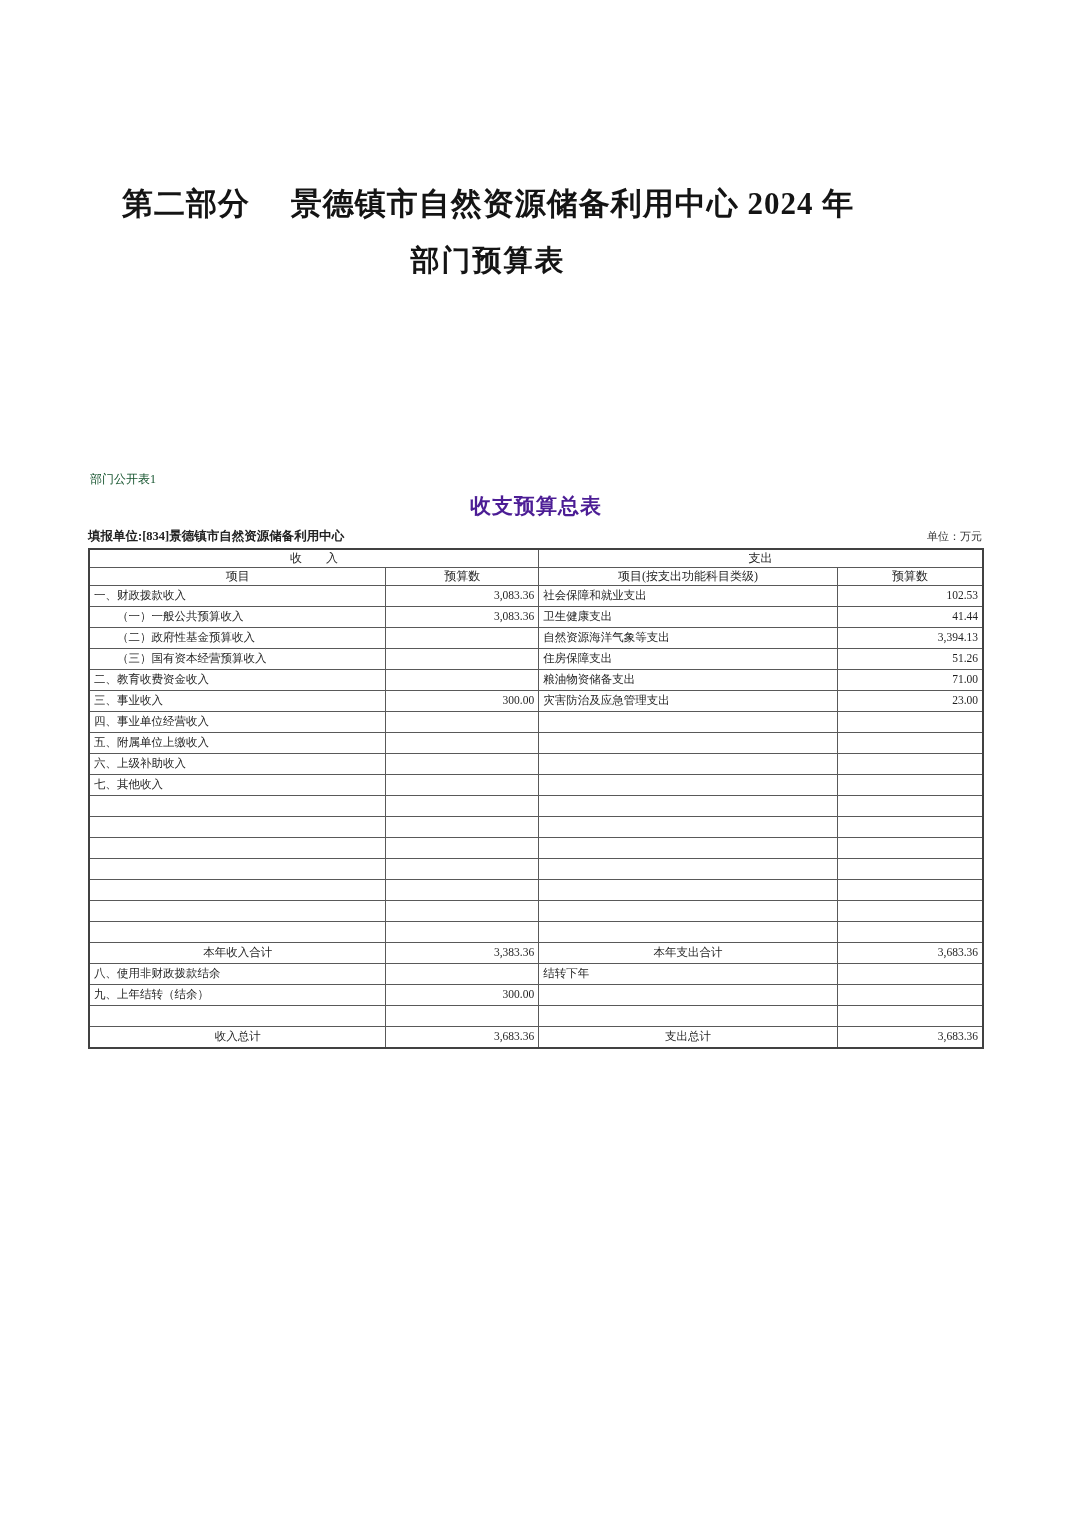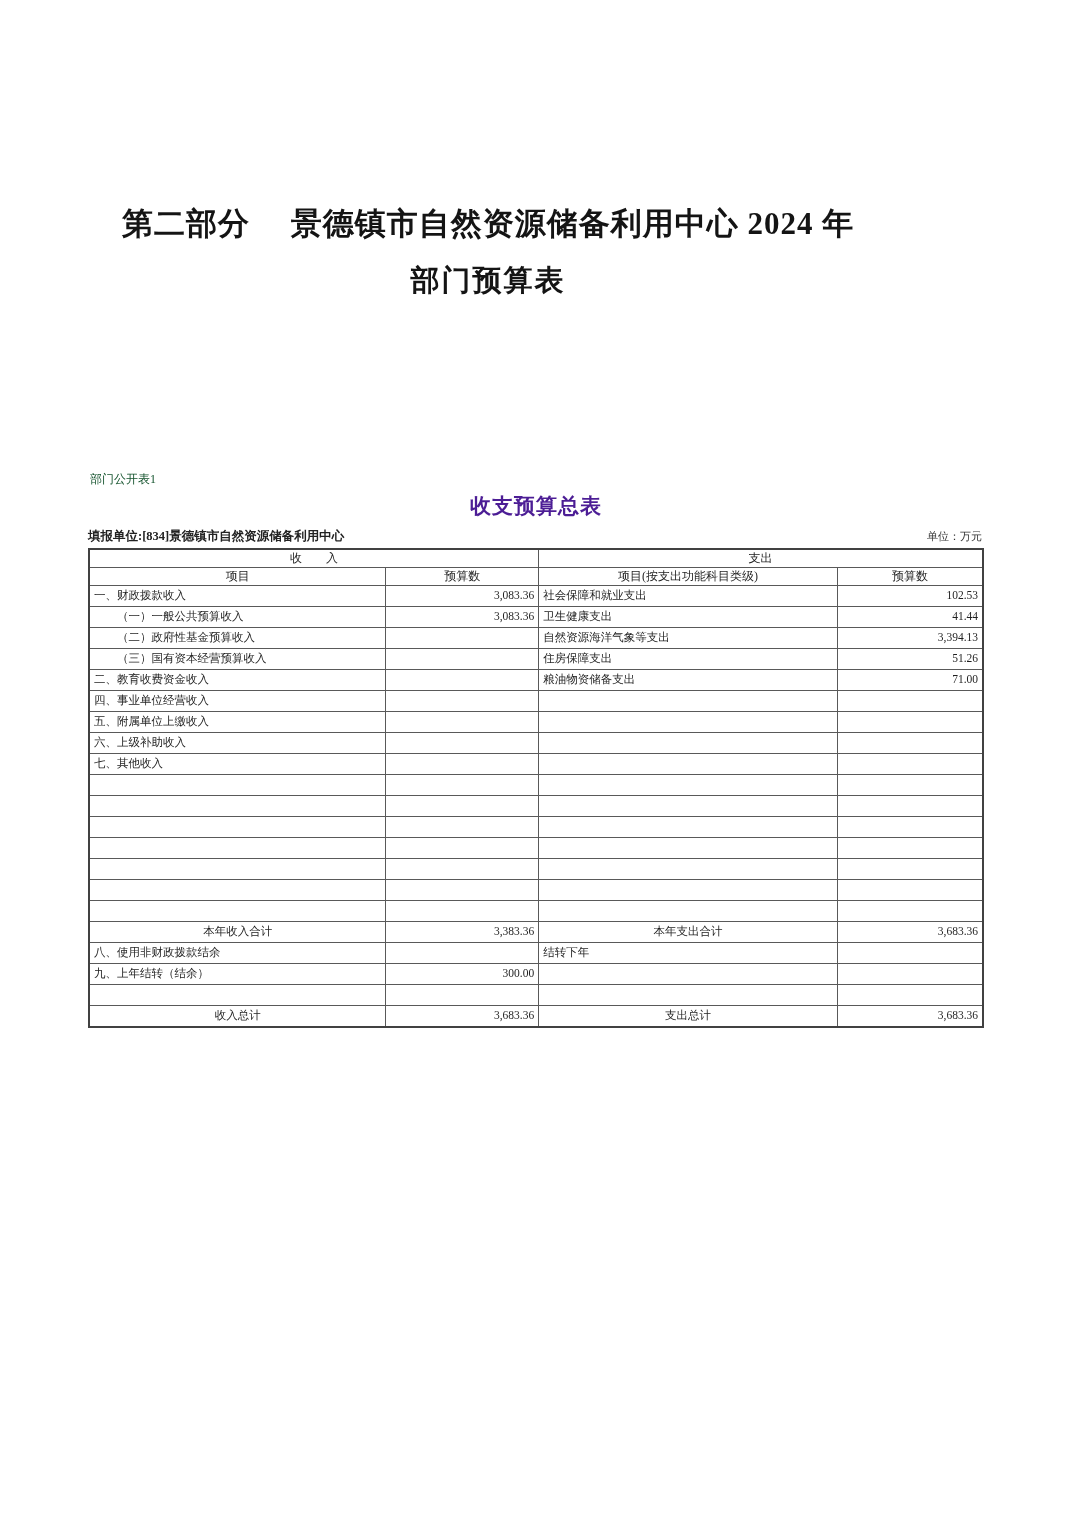--- a/index.html
+++ b/index.html
@@ -6,21 +6,21 @@
   body{
     width:1074px;height:1520px;
     background:#ffffff;
     font-family:"Liberation Serif","DejaVu Serif",serif;
     color:#1c1c1c;
     position:relative;
     overflow:hidden;
   }
   .doc-title{
     position:absolute;
-    top:208px;left:0;
+    top:188px;left:0;
     width:976px;
     text-align:center;
     font-weight:bold;
     font-size:31px;
     line-height:1.0;
     color:#141414;
   }
   .doc-title .line1{letter-spacing:1px;}
   .doc-title .line2{margin-top:27px;letter-spacing:2px;font-size:29px;}
 
@@ -137,20 +137,26 @@
         <td class="item">住房保障支出</td>
         <td class="num">51.26</td>
       </tr>
       <tr>
         <td class="item">二、教育收费资金收入</td>
         <td class="num"></td>
         <td class="item">粮油物资储备支出</td>
         <td class="num">71.00</td>
       </tr>
       <tr>
+        <td class="item">三、事业收入</td>
+        <td class="num">300.00</td>
+        <td class="item">灾害防治及应急管理支出</td>
+        <td class="num">23.00</td>
+      </tr>
+      <tr>
         <td class="item">四、事业单位经营收入</td>
         <td class="num"></td>
         <td class="item"></td>
         <td class="num"></td>
       </tr>
       <tr>
         <td class="item">五、附属单位上缴收入</td>
         <td class="num"></td>
         <td class="item"></td>
         <td class="num"></td>

